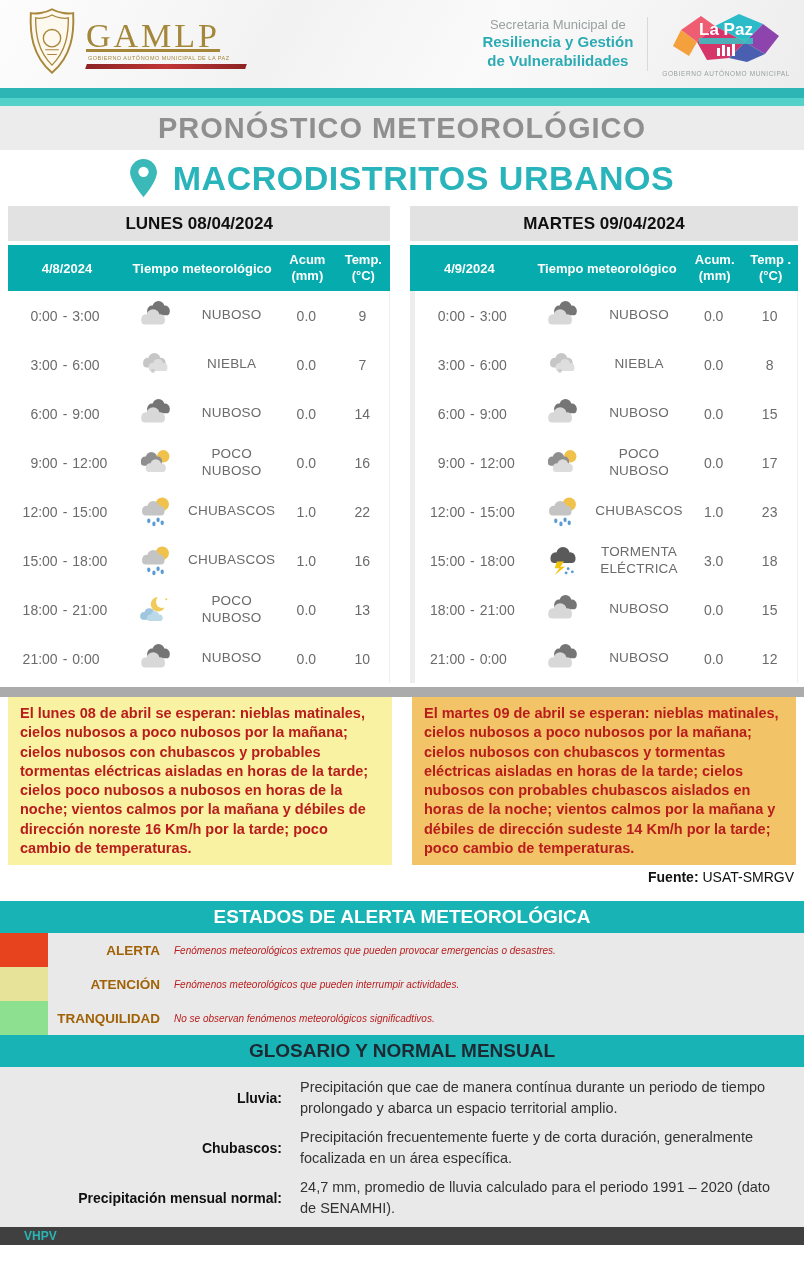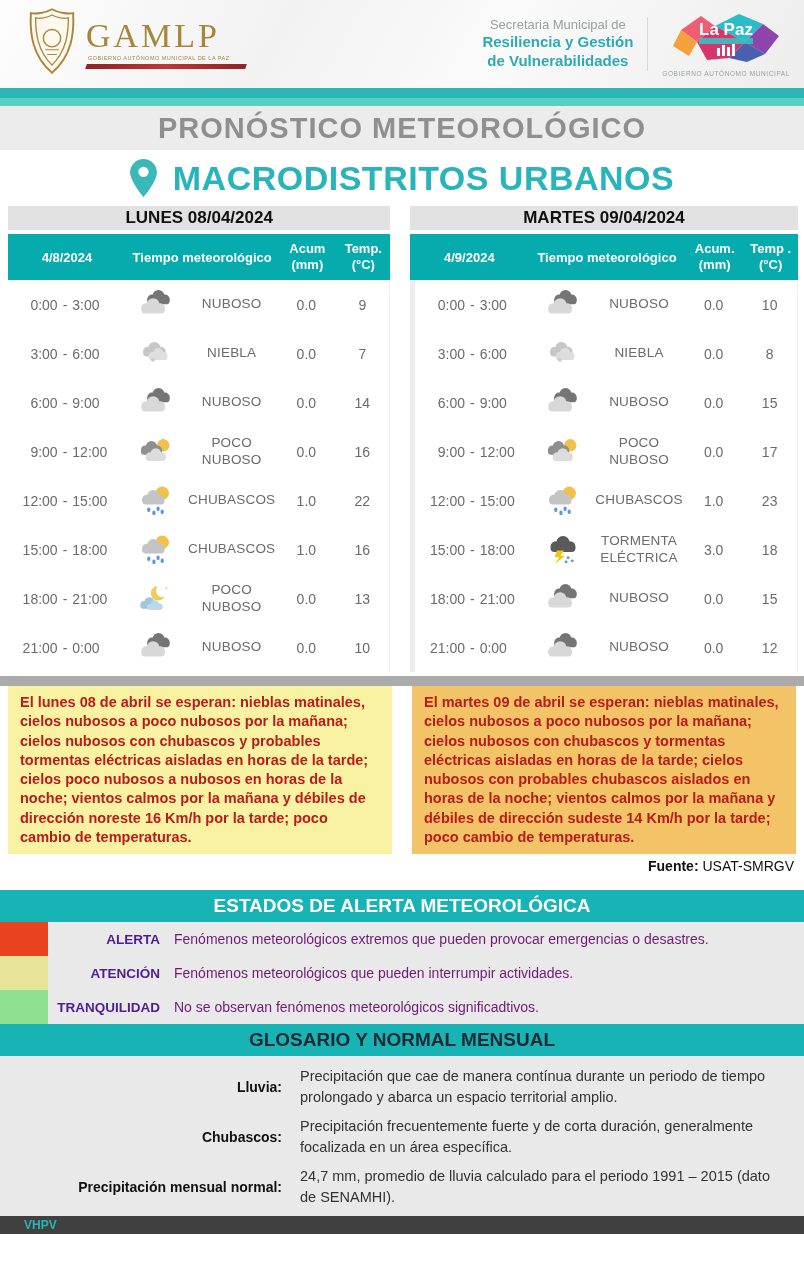--- a/index.html
+++ b/index.html
@@ -9,39 +9,39 @@
     font-family:"Liberation Sans", sans-serif; background:#ffffff; color:#222;
   }
   
   .hdr {
     height:88px; display:flex; align-items:center; justify-content:space-between;
     padding:0 14px 0 26px;
     background:linear-gradient(120deg,#fdfdfd 0%,#f2f2f2 35%,#fafafa 60%,#ededed 100%);
   }
   .gamlp { display:flex; align-items:center; gap:8px; }
   .gamlp-txt { display:flex; flex-direction:column; line-height:1; }
-  .gamlp-name { font-family:"Liberation Serif", serif; font-size:34px; color:#a5873b; letter-spacing:3px; }
+  .gamlp-name { font-family:"Liberation Serif", serif; font-size:34px; color:#a5873b; letter-spacing:3px;text-decoration:underline; }
   .gamlp-cap { font-size:5.5px; color:#a5873b; letter-spacing:.5px; margin:3px 0 2px 2px; }
   .ribbon { height:5px; width:160px; background:linear-gradient(90deg,#8c2424,#c03636 50%,#8c2424); transform:skewX(-18deg); }
   .hdr-right { display:flex; align-items:center; gap:14px; }
   .secr { text-align:center; line-height:1.25; }
   .secr-1 { color:#9aa0a0; font-size:13px; }
   .secr-2 { color:#2cabb4; font-size:15px; font-weight:bold; }
   .vdiv { width:1px; height:54px; background:#d9d9d9; }
   .lapaz { display:flex; flex-direction:column; align-items:center; }
   .lapaz-cap { font-size:6.5px; color:#9aa0a0; letter-spacing:.6px; margin-top:2px; }
   
   .tealbar { height:18px; background:linear-gradient(#2db5b5 55%, #54d2ca 55%); }
   .titleband { height:44px; background:#ececec; display:flex; align-items:center; justify-content:center; }
   .titleband span { font-size:29px; font-weight:800; color:#8f8f8f; letter-spacing:1px; }
   .subtitleband { height:56px; display:flex; align-items:center; justify-content:center; gap:16px; background:#fff; }
   .subtitleband span { font-size:34px; font-weight:800; color:#28b4ba; letter-spacing:.5px; }
   
   .forecast { display:grid; grid-template-columns:1fr 1fr; gap:20px; padding:0 8px; }
-  .dayhdr { height:24px; background:#e2e2e2; display:flex; align-items:center; justify-content:center;
+  .dayhdr { height:35px; background:#e2e2e2; display:flex; align-items:center; justify-content:center;
             font-size:17px; font-weight:bold; color:#101010; margin-bottom:4px; }
   .chead { height:46px; background:#05abad; color:#fff; font-weight:bold; font-size:13px;
            display:grid; grid-template-columns:118px 60px 1fr 58px 54px; align-items:center; text-align:center; }
   .chead .two { line-height:1.25; }
   .chead .wlabel { grid-column:2 / span 2; }
   .rows { background:#fff; border-right:1px solid #eee; }
   .col-right .rows { border-left:5px solid #ededed; }
   .frow { display:grid; grid-template-columns:118px 60px 1fr 58px 54px; align-items:center; height:49px;
           color:#6b6b6b; font-size:14px; }
   .time-cell { display:flex; justify-content:center; gap:5px; }
@@ -57,22 +57,22 @@
   .fuente { text-align:right; padding:4px 10px 4px; font-size:14px; color:#111; height:36px; }
   .fuente b { font-weight:bold; }
   
   .secthdr { height:32px; display:flex; align-items:center; justify-content:center;
              background:#17b3b5; font-size:19px; font-weight:bold; }
   .secthdr.light { color:#ffffff; }
   .secthdr.dark { color:#1d2a33; }
   .alertbody { background:#e9e9e9; }
   .arow { display:grid; grid-template-columns:48px 122px 1fr; align-items:center; height:34px; }
   .swatch { height:34px; }
-  .alabel { text-align:right; font-weight:bold; font-size:13.5px; color:#4c1d95; padding-right:10px; }
-  .adesc { font-size:14px; color:#701a75; padding-left:4px; }
+  .alabel { text-align:right; font-weight:bold; font-size:13.5px; color:#a16207; padding-right:10px; }
+  .adesc { font-size:10px; color:#b91c1c; padding-left:4px;font-style:italic; }
   
   .glossbody { background:#e9e9e9; padding:6px 0 4px; }
   .grow { display:grid; grid-template-columns:300px 1fr; align-items:center; padding:4px 0; }
   .gterm { text-align:right; font-weight:bold; font-size:14px; color:#101010; padding-right:18px; line-height:1.3; }
   .gdef { font-size:14.5px; color:#333; padding-right:30px; line-height:1.45; }
   .vhpv { color:#2ab5b5; font-weight:bold; font-size:12px; padding:2px 0 0 24px; background:#404040; height:18px; }
 </style>
 </head>
 <body>
 
@@ -633,17 +633,17 @@
   <div class="grow">
     <span class="gterm">Lluvia:</span>
     <span class="gdef">Precipitación que cae de manera contínua durante un periodo de tiempo prolongado y abarca un espacio territorial amplio.</span>
   </div>
   <div class="grow">
     <span class="gterm">Chubascos:</span>
     <span class="gdef">Precipitación frecuentemente fuerte y de corta duración, generalmente focalizada en un área específica.</span>
   </div>
   <div class="grow">
     <span class="gterm">Precipitación mensual normal:</span>
-    <span class="gdef">24,7 mm, promedio de lluvia calculado para el periodo  1991 – 2015 (dato de SENAMHI).</span>
+    <span class="gdef">24,7 mm, promedio de lluvia calculado para el periodo  1991 – 2020 (dato de SENAMHI).</span>
   </div>
 </div>
 
 <div class="vhpv">VHPV</div>
 
 </body></html>

